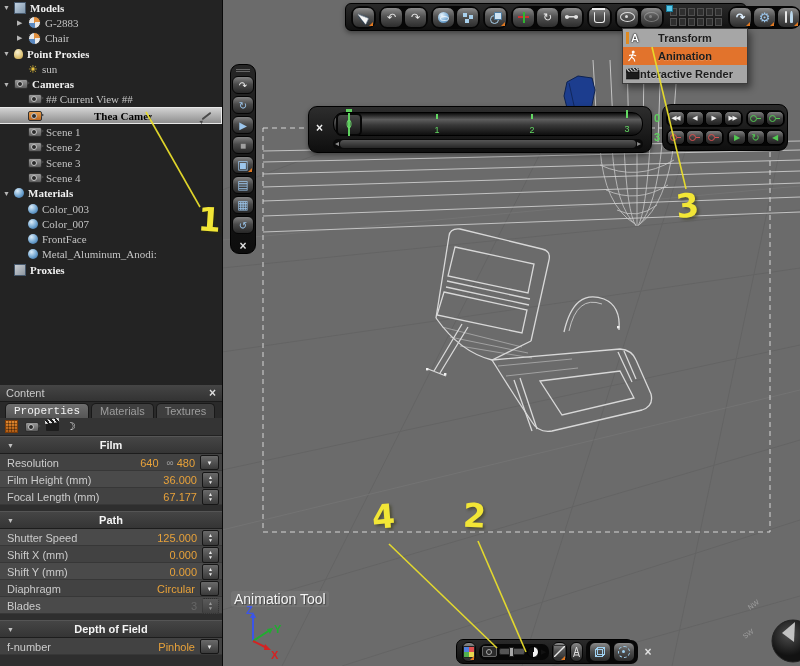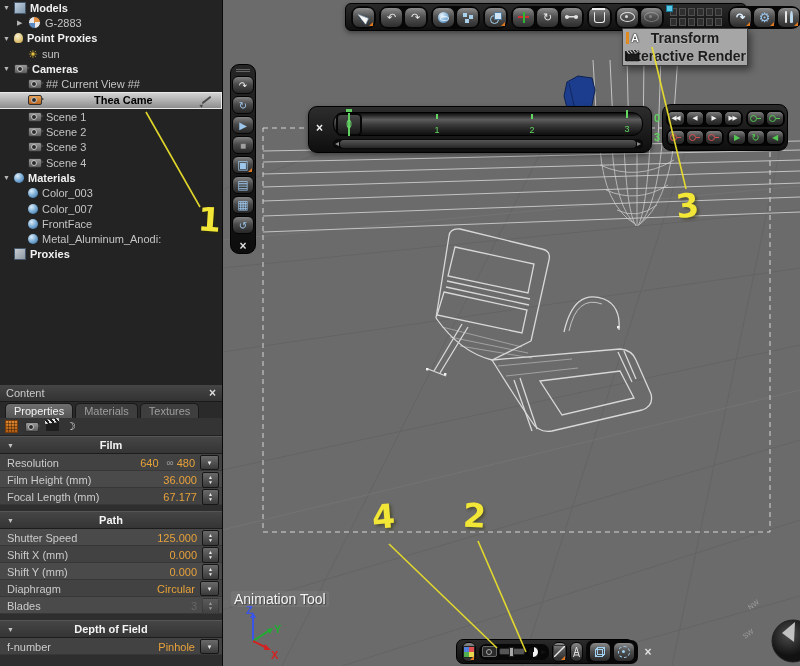--- a/index.html
+++ b/index.html
@@ -7,21 +7,21 @@
          font-family:"Liberation Sans",sans-serif;-webkit-font-smoothing:antialiased;}
   
   .panel-left{position:absolute;left:0;top:0;width:222px;height:666px;background:#232323;border-right:1px solid #0a0a0a;}
   .tree{position:absolute;left:0;top:0;width:222px;}
   .trow{display:flex;align-items:center;height:15.3px;font-size:11px;color:#c4c4c4;padding-left:3px;white-space:nowrap;}
   .trow .arr{width:11px;font-size:7px;color:#b5b5b5;flex:none;}
   .trow.grp{color:#f0f0f0;font-weight:bold;}
   .trow.lvl1{padding-left:17px;}
   .trow.leaf{padding-left:28px;}
   .trow.sel{background:linear-gradient(#d2d2d2,#8e8e8e);color:#000;font-weight:bold;border:1px solid #e8e8e8;border-left:none;gap:48px;}
-  .tlabel{margin-left:4px;overflow:hidden;}
+  .tlabel{margin-left:4px;overflow:hidden;font-family:Liberation Serif, serif;}
   .ticon{flex:none;display:inline-block;}
   .arr-d::before{content:'▼';}
   .arr-r::before{content:'▶';}
   .ticube{width:10px;height:10px;background:linear-gradient(135deg,#c2d2e2,#7f96ab);border:1px solid #46586c;}
   .ticube.gray{background:linear-gradient(135deg,#c9cdd2,#8d97a1);}
   .tig{width:11px;height:11px;border-radius:50%;border:1px solid #2c2c2c;
        background:conic-gradient(#e09040 0 90deg,#e8e8e8 90deg 180deg,#5a88c0 180deg 270deg,#e8e8e8 270deg);}
   .tibulb{width:9px;height:10px;border-radius:50% 50% 40% 40%;background:radial-gradient(circle at 40% 32%,#f8f0d0,#dcc070 65%,#a8843a);}
   .tisun{color:#e8c23c;font-size:11px;line-height:10px;}
   .tisun::before{content:'☀';}
@@ -32,21 +32,21 @@
   .tisph{width:10px;height:10px;border-radius:50%;background:radial-gradient(circle at 35% 30%,#dcecf8,#6ea3cf 55%,#2f5f93);}
   .i-pen{width:13px;height:12px;position:relative;margin-left:auto;margin-right:8px;flex:none;}
   .i-pen::before{content:'';position:absolute;left:1px;top:5px;width:11px;height:2px;background:#4a4a4a;border-radius:1px;transform:rotate(-38deg);}
   .i-pen::after{content:'';position:absolute;left:0;top:9px;border:2px solid transparent;border-left:3px solid #4a4a4a;transform:rotate(-38deg);}
   
   .content{position:absolute;left:0;top:385px;width:222px;height:281px;background:#2e2e2e;font-size:11px;}
   .c-head{height:16px;background:linear-gradient(#454545,#333);color:#c9c9c9;display:flex;align-items:center;padding:0 6px;border-bottom:1px solid #1a1a1a;}
   .c-close{margin-left:auto;color:#ddd;font-weight:bold;font-size:12px;line-height:12px;}
   .c-tabs{height:16px;background:#2a2a2a;display:flex;align-items:flex-end;padding-left:5px;gap:2px;}
   .tab{padding:1px 8px 1px;border-radius:5px 5px 0 0;background:#3e3e3e;color:#9d9d9d;border:1px solid #191919;border-bottom:none;font-size:11px;}
-  .tab.active{background:linear-gradient(#6e6e6e,#565656);color:#f2f2f2;}
+  .tab.active{background:linear-gradient(#6e6e6e,#565656);color:#f2f2f2;font-family:Liberation Mono, monospace;}
   .c-icons{height:17px;background:#343434;display:flex;align-items:center;gap:7px;padding-left:5px;border-bottom:1px solid #222;}
   .ci1{width:11px;height:11px;border:1px solid #7c3c08;
        background-image:repeating-linear-gradient(90deg,transparent 0 2px,rgba(0,0,0,.35) 2px 3px),repeating-linear-gradient(0deg,transparent 0 2px,rgba(0,0,0,.35) 2px 3px),linear-gradient(#e08830,#b05c14);}
   .ci-clap{width:13px;height:9px;background:#1d1d1d;position:relative;border-radius:1px;}
   .ci-clap::before{content:'';position:absolute;left:-1px;top:-3px;width:14px;height:4px;background:repeating-linear-gradient(60deg,#e8e8e8 0 2px,#1d1d1d 2px 4px);transform:rotate(-8deg);}
   .ci-moon::before{content:'☽';color:#e0e0e0;font-size:11px;}
   .sec-head{height:16px;background:linear-gradient(#454545,#353535);display:flex;align-items:center;border-top:1px solid #555;border-bottom:1px solid #1d1d1d;}
   .sec-arrow{margin-left:7px;font-size:7px;color:#c2c2c2;}
   .sec-arrow::before{content:'▼';}
   .sec-title{flex:1;text-align:center;color:#f4f4f4;font-weight:bold;margin-right:14px;}
@@ -96,21 +96,21 @@
   .i-tools::before{content:'';position:absolute;left:1px;top:0;width:2.5px;height:12px;background:#e6e6e6;border-radius:1px;}
   .i-tools::after{content:'';position:absolute;right:1px;top:0;width:2.5px;height:12px;background:#bcd8ec;border-radius:50% 50% 1px 1px;}
   .grid12{display:grid;grid-template-columns:repeat(6,7px);grid-auto-rows:8px;gap:2px;margin:0 3px;position:relative;}
   .grid12 b{background:#2f2f2f;border:1px solid #505050;}
   .grid12::before{content:'';position:absolute;left:-4px;top:-3px;width:5px;height:5px;background:#57c8e8;border:1px solid #1a7a9a;}
   
   .menu{position:absolute;left:622px;top:28px;width:124px;background:#a6a6a6;border:1px solid #3c3c3c;box-shadow:3px 4px 7px rgba(0,0,0,.45);z-index:30;}
   .mrow{position:relative;height:18px;display:flex;align-items:center;}
   .mrow.on{background:#e2732c;}
   .mico{position:absolute;left:3px;top:2px;width:20px;height:14px;display:flex;align-items:center;}
-  .mlabel{width:100%;text-align:center;font-size:14px;color:#1d1d1d;font-weight:600;text-shadow:0 1px 0 rgba(255,255,255,.2);}
+  .mlabel{width:100%;text-align:center;font-size:11px;color:#1d1d1d;font-weight:600;text-shadow:0 1px 0 rgba(255,255,255,.2);}
   .mi-a{border-left:3px solid #e08a20;padding-left:2px;font-size:11px;font-weight:bold;color:#fff;text-shadow:0 0 2px #000,0 0 1px #000;}
   .mi-a::after{content:'A';}
   
   .tlp{position:absolute;left:308px;top:106px;width:342px;height:45px;background:linear-gradient(#2d2d2d,#0e0e0e);border:1px solid #000;border-radius:9px;box-shadow:0 2px 5px rgba(0,0,0,.4);z-index:20;}
   .tl-close{position:absolute;left:7px;top:14px;color:#f0f0f0;font-weight:bold;font-size:12px;}
   .tl-track{position:absolute;left:24px;right:8px;top:5px;height:22px;border-radius:11px;border:1px solid #000;background:linear-gradient(#0c0c0c,#5c5c5c 30%,#383838 55%,#0e0e0e);}
   .tl-handle{position:absolute;left:2px;top:0;width:22px;height:19px;border:2px solid #060606;border-radius:5px;background:linear-gradient(#454545,#1a1a1a);display:flex;align-items:center;justify-content:center;}
   .tl-handle::before{content:'';position:absolute;left:10px;top:-2px;bottom:-2px;width:1.5px;background:#5fd05f;}
   .tl-handle::after{content:'';position:absolute;left:8px;top:-6px;width:6px;height:3px;background:#5fd05f;}
   .tl-cur{position:relative;color:#6fe06f;font-size:10px;}
@@ -279,20 +279,25 @@
       <div class="trow grp">
           <span class="arr arr-d"></span>
           <span class="ticon ticube"></span>
           <span class="tlabel">Models</span>
         </div>
       <div class="trow lvl1">
           <span class="arr arr-r"></span>
           <span class="ticon tig"></span>
           <span class="tlabel">G-2883</span>
         </div>
+      <div class="trow lvl1">
+          <span class="arr arr-r"></span>
+          <span class="ticon tig"></span>
+          <span class="tlabel">Chair</span>
+        </div>
       <div class="trow grp">
           <span class="arr arr-d"></span>
           <span class="ticon tibulb"></span>
           <span class="tlabel">Point Proxies</span>
         </div>
       <div class="trow leaf">
           <span class="ticon tisun"></span>
           <span class="tlabel">sun</span>
         </div>
       <div class="trow grp">
@@ -521,20 +526,29 @@
     </div>
 
   </div>
 
   <div class="menu">
     <div class="mrow">
       <span class="mico">
           <span class="mi-a"></span>
         </span>
       <span class="mlabel">Transform</span>
+    </div>
+    <div class="mrow on">
+      <span class="mico">
+        <svg width="12" height="13" viewBox="0 0 12 13">
+            <circle cx="7.2" cy="2" r="1.5" fill="#fff"></circle>
+            <path d="M6.8,3.8 L5.6,7 M5.6,7 L2.8,10.6 M5.6,7 L8,9 L8.7,11.2 M6.6,4.8 L9.7,5.8 M6.6,4.8 L3.5,5.4" stroke="#fff" stroke-width="1.1" fill="none" stroke-linecap="round"></path>
+          </svg>
+      </span>
+      <span class="mlabel">Animation</span>
     </div>
     <div class="mrow">
       <span class="mico">
         <svg width="14" height="12" viewBox="0 0 14 12">
             <rect x="0.5" y="4" width="12.5" height="7" fill="#1c1c1c" stroke="#000" stroke-width="0.5"></rect>
             <g transform="rotate(-12 2 4)">
               <rect x="0" y="1" width="13" height="3.4" fill="#1c1c1c"></rect>
               <path d="M1.5,1 L3.5,4.2 M4.5,1 L6.5,4.2 M7.5,1 L9.5,4.2 M10.5,1 L12.5,4.2" stroke="#ddd" stroke-width="1"></path>
             </g>
           </svg>

